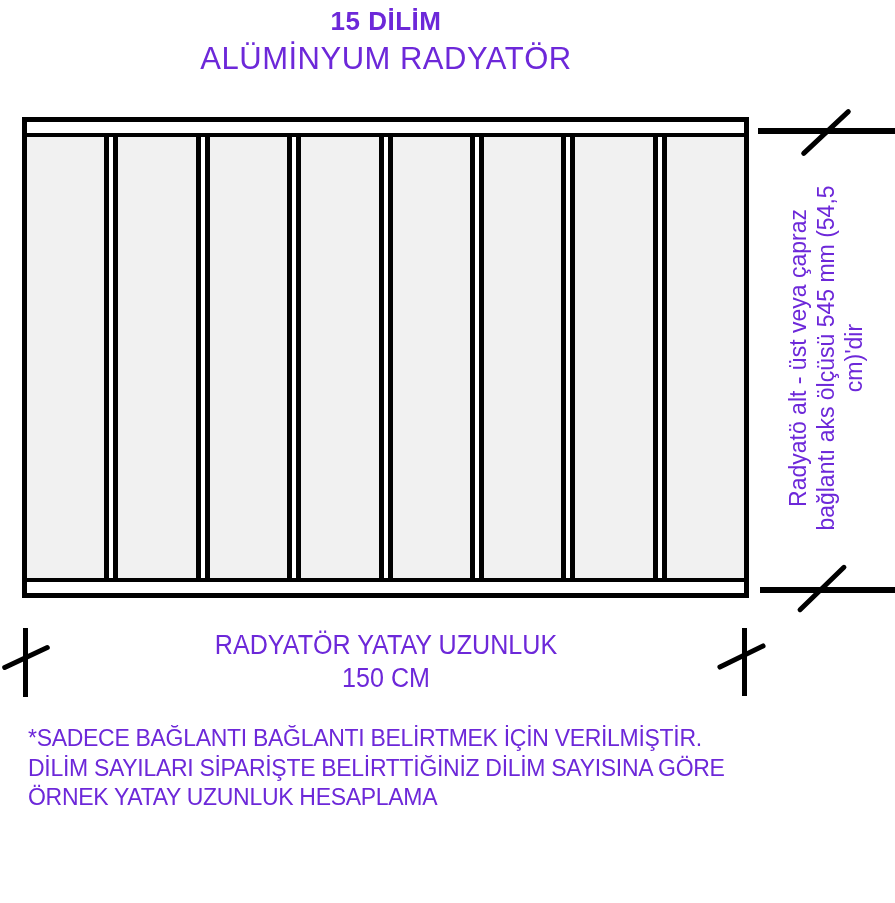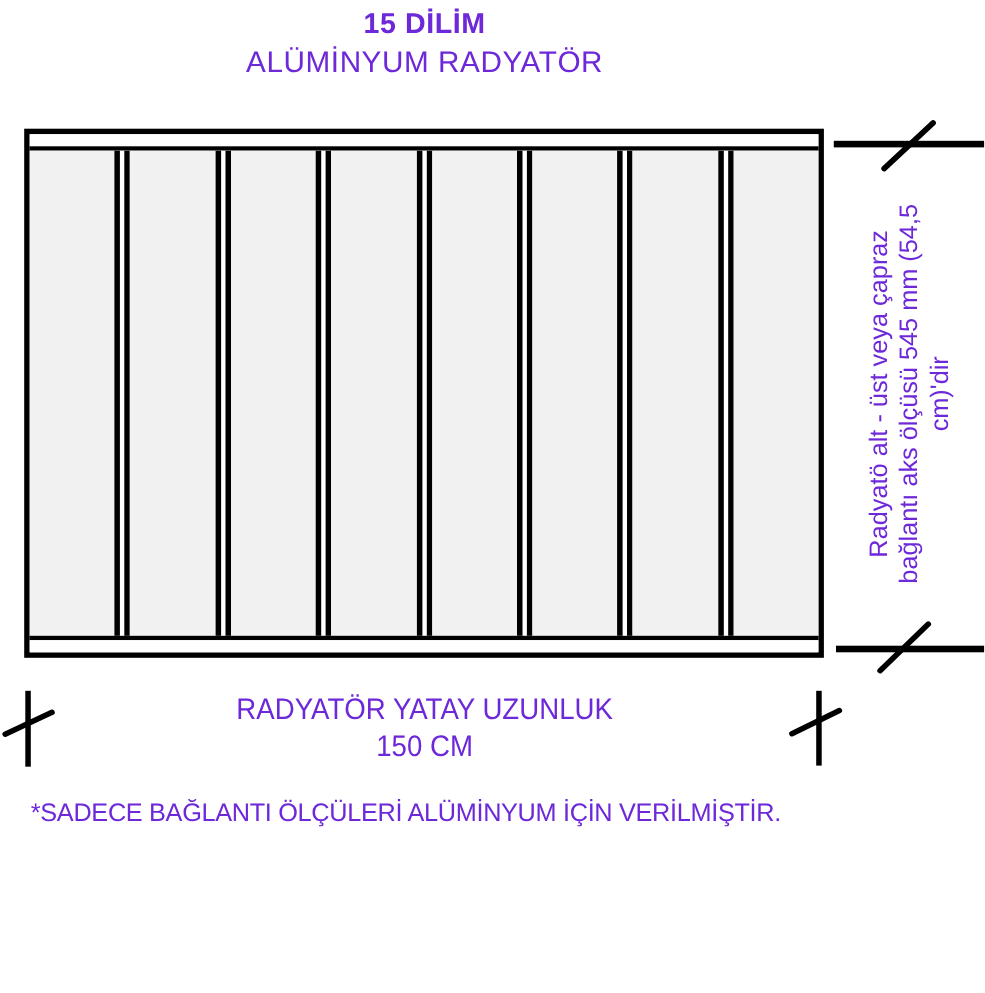--- a/index.html
+++ b/index.html
@@ -3,21 +3,21 @@
 <meta charset="utf-8">
 <style>
   html,body{margin:0;padding:0;background:#fff;}
   #stage{
     position:relative;width:895px;height:903px;background:#ffffff;overflow:hidden;
     font-family:"Liberation Sans",sans-serif;color:#6d28d9;
   }
   
   .title-block{position:absolute;left:0;top:6px;width:772px;text-align:center;}
   .title-line1{font-size:26px;font-weight:bold;letter-spacing:.5px;}
-  .title-line2{font-size:27px;font-weight:normal;margin-top:4px;letter-spacing:.5px;}
+  .title-line2{font-size:31px;font-weight:normal;margin-top:4px;letter-spacing:.5px;}
   
   .radiator{
     position:absolute;left:22px;top:117px;width:727px;height:481px;
     box-sizing:border-box;border:5px solid #000;background:#fff;
     display:flex;flex-direction:column;
   }
   .hband{height:11px;background:#fff;flex:0 0 auto;}
   .hline{height:4px;background:#000;flex:0 0 auto;}
   .sections{flex:1 1 auto;display:flex;flex-direction:row;}
   .section{flex:1 1 0;background:#f1f1f1;}
@@ -92,16 +92,18 @@
   <div class="tick-slash" style="left:715px;top:654px;width:53px;transform:rotate(-26deg);"></div>
 
   <div class="dim-label">RADYATÖR YATAY UZUNLUK</div>
   <div class="dim-value">150 CM</div>
 
   <div class="side-note">Radyatö alt - üst veya çapraz
 bağlantı aks ölçüsü 545 mm (54,5
 cm)'dir</div>
 
   <div class="footer">
-    <div>*SADECE BAĞLANTI ÖLÇÜLERİ ALÜMİNYUM İÇİN VERİLMİŞTİR.</div>
+    <div>*SADECE BAĞLANTI BAĞLANTI BELİRTMEK İÇİN VERİLMİŞTİR.</div>
+    <div>DİLİM SAYILARI SİPARİŞTE BELİRTTİĞİNİZ DİLİM SAYISINA GÖRE</div>
+    <div>ÖRNEK YATAY UZUNLUK HESAPLAMA</div>
   </div>
 
 </div>
 
 </body></html>

